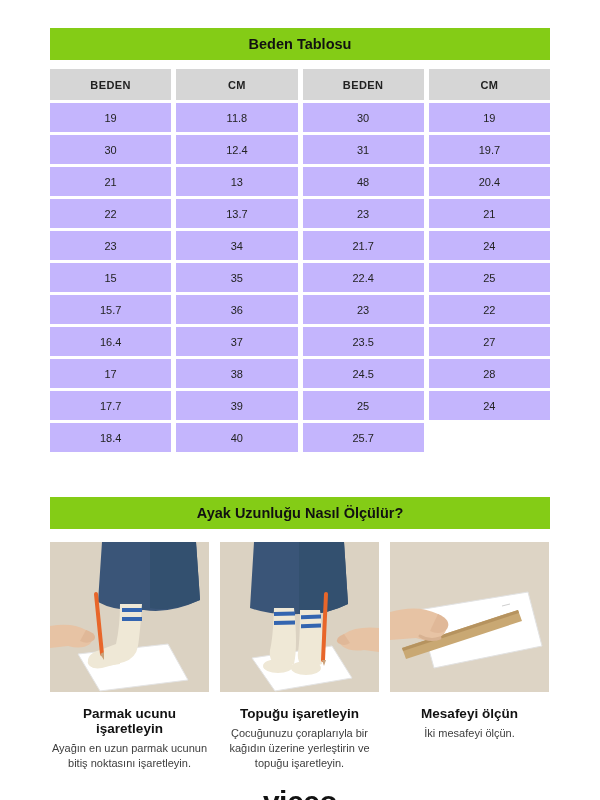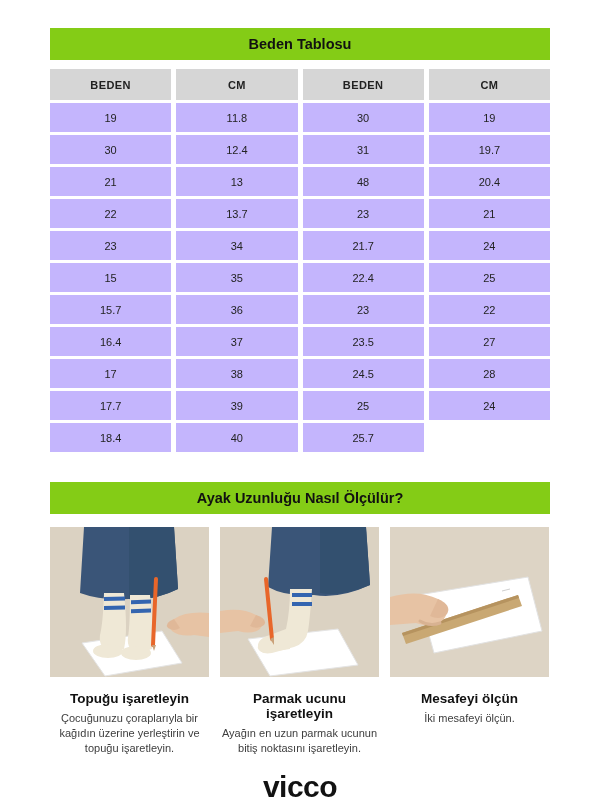--- a/index.html
+++ b/index.html
@@ -18,21 +18,21 @@
   .tbody{margin-top:3px;row-gap:3px;}
   .th{
     background:#d6d6d6;height:31px;display:flex;align-items:center;justify-content:center;
     font-size:11px;font-weight:bold;letter-spacing:.4px;color:#222;
   }
   .td{
     background:#c4b5fd;height:29px;display:flex;align-items:center;justify-content:center;
     font-size:11px;color:#232323;
   }
   
-  .measure-bar{margin-top:30px;}
+  .measure-bar{margin-top:45px;}
   .figures{display:flex;gap:11px;margin-top:13px;}
   .figure{width:159px;}
   .photo{width:159px;height:150px;display:block;}
   .cap-head{margin-top:14px;text-align:center;font-size:13.5px;font-weight:bold;color:#111;}
   .cap-desc{margin-top:5px;text-align:center;font-size:11px;line-height:1.35;color:#3d3d3d;}
   
   .footer{margin-top:16px;display:flex;flex-direction:column;align-items:center;}
   .brand{font-size:30px;font-weight:bold;letter-spacing:-0.5px;color:#121212;line-height:1;}
 </style>
 </head>
@@ -99,20 +99,45 @@
   <div class="section-bar measure-bar">
     <span>Ayak Uzunluğu Nasıl Ölçülür?</span>
   </div>
 
   <div class="figures">
 
     <div class="figure">
       <svg class="photo" viewBox="0 0 159 150" xmlns="http://www.w3.org/2000/svg">
         <rect width="159" height="150" fill="#dbd2c2"></rect>
 
+        <polygon points="28,112 118,102 138,138 50,149" fill="#ffffff"></polygon>
+        <polygon points="28,112 118,102 138,138 50,149" fill="none" stroke="#e4e4e4" stroke-width="1"></polygon>
+
+        <path d="M52,0 L146,0 L150,58 Q120,72 94,68 Q66,70 48,60 Z" fill="#3a5578"></path>
+        <path d="M100,0 L146,0 L150,58 Q122,70 100,66 Z" fill="#33506f"></path>
+
+        <path d="M92,62 Q90,92 88,104 Q86,116 74,120 L52,126 Q40,128 38,120 Q37,112 50,108 L66,102 Q70,84 70,62 Z" fill="#efe8d6"></path>
+        <path d="M68,104 Q48,110 40,116 Q34,122 44,126 L70,122 Z" fill="#efe8d6"></path>
+        <rect x="72" y="66" width="20" height="4" fill="#3465b0"></rect>
+        <rect x="72" y="75" width="20" height="4" fill="#3465b0"></rect>
+
+        <line x1="46" y1="52" x2="52" y2="112" stroke="#e8662a" stroke-width="4" stroke-linecap="round"></line>
+        <polygon points="50,112 54,110 54,118" fill="#caa27a"></polygon>
+
+        <path d="M0,84 Q22,80 36,88 Q46,94 40,102 Q32,108 18,104 L0,106 Z" fill="#e7c3a4"></path>
+        <path d="M36,88 Q48,92 44,98 Q38,103 30,99" fill="#e0b898"></path>
+      </svg>
+      <div class="cap-head">Parmak ucunu işaretleyin</div>
+      <div class="cap-desc">Ayağın en uzun parmak ucunun bitiş noktasını işaretleyin.</div>
+    </div>
+
+    <div class="figure">
+      <svg class="photo" viewBox="0 0 159 150" xmlns="http://www.w3.org/2000/svg">
+        <rect width="159" height="150" fill="#dbd2c2"></rect>
+
         <polygon points="32,116 112,104 132,136 55,149" fill="#ffffff"></polygon>
         <polygon points="32,116 112,104 132,136 55,149" fill="none" stroke="#e4e4e4" stroke-width="1"></polygon>
 
         <path d="M34,0 L124,0 L128,62 Q104,74 79,72 Q52,74 30,66 Z" fill="#3a5578"></path>
         <path d="M79,0 L124,0 L128,62 Q104,74 79,72 Z" fill="#33506f"></path>
 
         <path d="M54,66 Q53,96 50,108 Q48,122 62,124 L74,122 Q78,104 74,66 Z" fill="#efe8d6"></path>
         <path d="M80,68 Q80,98 78,110 Q76,124 90,126 L102,122 Q104,102 100,68 Z" fill="#efe8d6"></path>
         <ellipse cx="58" cy="124" rx="15" ry="7" fill="#efe8d6"></ellipse>
         <ellipse cx="86" cy="126" rx="15" ry="7" fill="#efe8d6"></ellipse>
@@ -123,45 +148,20 @@
         <rect x="81" y="85" width="20" height="4" fill="#3465b0" transform="skewY(-2)"></rect>
 
         <line x1="106" y1="52" x2="103" y2="118" stroke="#e8662a" stroke-width="4" stroke-linecap="round"></line>
         <polygon points="102,118 106,118 104,124" fill="#caa27a"></polygon>
 
         <path d="M159,86 Q136,84 124,92 Q116,98 122,104 Q130,110 144,108 L159,110 Z" fill="#e7c3a4"></path>
         <path d="M124,92 Q114,96 118,101 Q124,105 130,101" fill="#e0b898"></path>
       </svg>
       <div class="cap-head">Topuğu işaretleyin</div>
       <div class="cap-desc">Çocuğunuzu çoraplarıyla bir kağıdın üzerine yerleştirin ve topuğu işaretleyin.</div>
-    </div>
-
-    <div class="figure">
-      <svg class="photo" viewBox="0 0 159 150" xmlns="http://www.w3.org/2000/svg">
-        <rect width="159" height="150" fill="#dbd2c2"></rect>
-
-        <polygon points="28,112 118,102 138,138 50,149" fill="#ffffff"></polygon>
-        <polygon points="28,112 118,102 138,138 50,149" fill="none" stroke="#e4e4e4" stroke-width="1"></polygon>
-
-        <path d="M52,0 L146,0 L150,58 Q120,72 94,68 Q66,70 48,60 Z" fill="#3a5578"></path>
-        <path d="M100,0 L146,0 L150,58 Q122,70 100,66 Z" fill="#33506f"></path>
-
-        <path d="M92,62 Q90,92 88,104 Q86,116 74,120 L52,126 Q40,128 38,120 Q37,112 50,108 L66,102 Q70,84 70,62 Z" fill="#efe8d6"></path>
-        <path d="M68,104 Q48,110 40,116 Q34,122 44,126 L70,122 Z" fill="#efe8d6"></path>
-        <rect x="72" y="66" width="20" height="4" fill="#3465b0"></rect>
-        <rect x="72" y="75" width="20" height="4" fill="#3465b0"></rect>
-
-        <line x1="46" y1="52" x2="52" y2="112" stroke="#e8662a" stroke-width="4" stroke-linecap="round"></line>
-        <polygon points="50,112 54,110 54,118" fill="#caa27a"></polygon>
-
-        <path d="M0,84 Q22,80 36,88 Q46,94 40,102 Q32,108 18,104 L0,106 Z" fill="#e7c3a4"></path>
-        <path d="M36,88 Q48,92 44,98 Q38,103 30,99" fill="#e0b898"></path>
-      </svg>
-      <div class="cap-head">Parmak ucunu işaretleyin</div>
-      <div class="cap-desc">Ayağın en uzun parmak ucunun bitiş noktasını işaretleyin.</div>
     </div>
 
     <div class="figure">
       <svg class="photo" viewBox="0 0 159 150" xmlns="http://www.w3.org/2000/svg">
         <rect width="159" height="150" fill="#ddd4c5"></rect>
 
         <polygon points="28,68 138,50 152,104 44,126" fill="#ffffff"></polygon>
         <polygon points="28,68 138,50 152,104 44,126" fill="none" stroke="#e2e2e2" stroke-width="1"></polygon>
         <line x1="70" y1="92" x2="78" y2="90" stroke="#cfcfcf" stroke-width="1"></line>
         <line x1="112" y1="64" x2="120" y2="62" stroke="#cfcfcf" stroke-width="1"></line>

